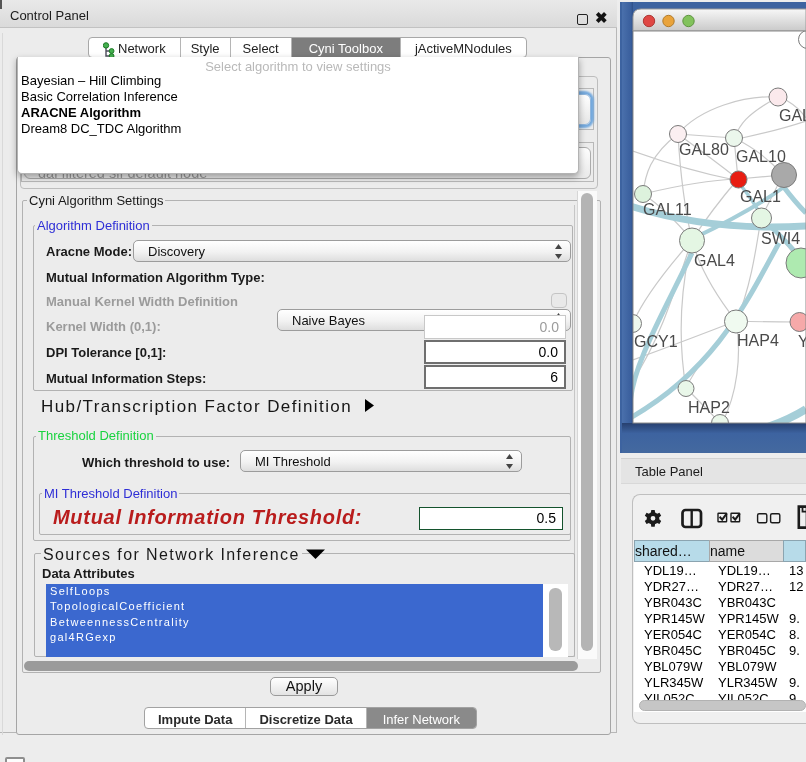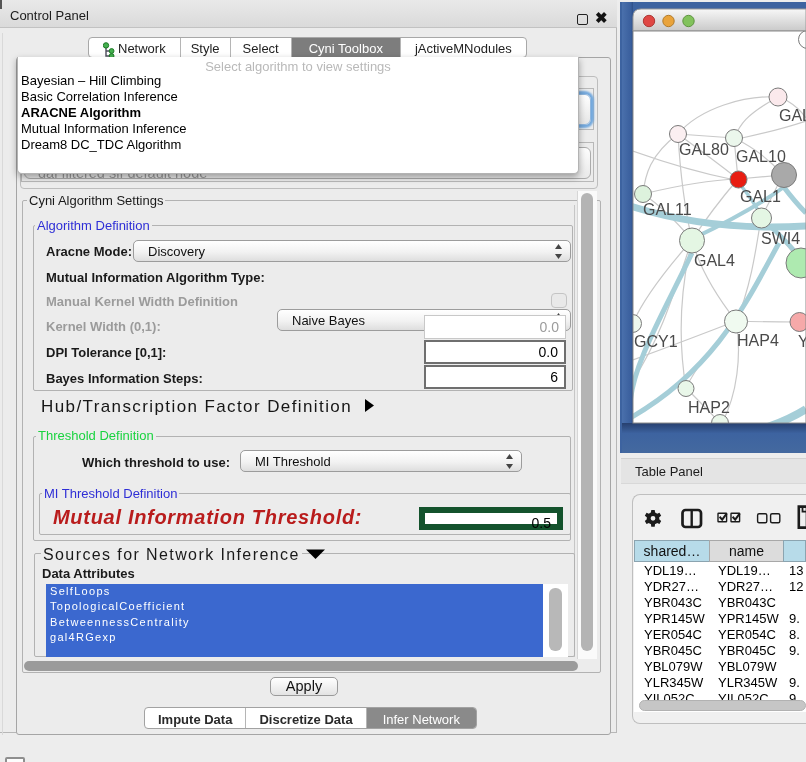--- a/index.html
+++ b/index.html
@@ -99,21 +99,21 @@
 #miniicon { left:5px; top:757px; width:20px; height:12px; background:#fdfdfd; border:2.5px solid #8f8f8f; border-radius:2px; }
 
 
 #tphead { left:621px; top:458px; width:185px; height:26px; background:#e4e4e4;
   border-top:1px solid #d2d2d2; border-bottom:1px solid #d8d8d8; }
 #tphead .t { position:absolute; left:14px; top:5px; font-size:13px; color:#1c1c1c; }
 #twin { left:632px; top:494px; width:174px; height:230px; background:#f0f0f0;
   border:1px solid #bfbfbf; border-radius:8px 0 0 8px; border-right:none; }
 #tcells { left:634px; top:540px; width:172px; height:172px; background:#fff; }
 .hcell { position:absolute; top:540px; height:22px; background:#b7dbe9;
-  border:1px solid #8ba4b0; font-size:14px; color:#111; text-align:center; line-height:20px; }
+  border:1px solid #8ba4b0; font-size:14px; color:#111; line-height:20px; }
 .trow { position:absolute; height:16px; line-height:16px; color:#000; white-space:nowrap; font-size:13px; }
 #tsbthumb { left:639px; top:700px; width:167px; height:11px; background:#c6c6c6;
   border:1px solid #b2b2b2; border-radius:6px; }
 </style>
 </head>
 <body>
 <div id="page">
 
   <div id="cpwin" class="abs"></div>
   <div id="cptitle" class="abs">
@@ -166,42 +166,42 @@
         <path d="M4.5 0 L8 5 L1 5 Z" fill="#444"></path>
         <path d="M4.5 15 L8 10 L1 10 Z" fill="#444"></path>
       </svg>
   </div>
   <div class="abs blabel dis" style="left:46px; top:294px;">Manual Kernel Width Definition</div>
   <div class="abs" style="left:551px; top:293px; width:16px; height:15px; background:#e9e9e9; border:1px solid #c4c4c4; border-radius:4px;"></div>
   <div class="abs blabel dis" style="left:46px; top:319px;">Kernel Width (0,1):</div>
   <div class="tfield" style="left:424px; top:315px; width:142px; height:24px; border:1px solid #c8c8c8; color:#9c9c9c; line-height:22px;">0.0</div>
   <div class="abs blabel" style="left:46px; top:345px;">DPI Tolerance [0,1]:</div>
   <div class="tfield" style="left:424px; top:340px; width:142px; height:24px; border:2px solid #6f6f6f; color:#000; line-height:20px;">0.0</div>
-  <div class="abs blabel" style="left:46px; top:371px;">Bayes Information Steps:</div>
+  <div class="abs blabel" style="left:46px; top:371px;">Mutual Information Steps:</div>
   <div class="tfield" style="left:424px; top:365px; width:142px; height:24px; border:2px solid #6f6f6f; color:#000; line-height:20px;">6</div>
 
   <div class="abs" style="left:41px; top:397px; font-size:17px; letter-spacing:1.4px; color:#161616;">Hub/Transcription Factor Definition</div>
   <svg class="abs" style="left:363px; top:399px;" width="13" height="13" viewBox="0 0 11 13">
       <path d="M1 0 L10 6.5 L1 13 Z" fill="#000"></path>
     </svg>
 
   <div id="threshgroup" class="abs group"></div>
   <div id="threshlabel" class="glabel">Threshold Definition</div>
   <div class="abs blabel" style="left:82px; top:455px;">Which threshold to use:</div>
   <div class="abs macsel" style="left:240px; top:450px; width:282px; height:22px;">
     <span class="txt">MI Threshold</span>
     <svg class="updn" viewBox="0 0 9 15">
         <path d="M4.5 0 L8 5 L1 5 Z" fill="#444"></path>
         <path d="M4.5 15 L8 10 L1 10 Z" fill="#444"></path>
       </svg>
   </div>
   <div id="migroup" class="abs group"></div>
   <div id="milabel" class="glabel">MI Threshold Definition</div>
   <div class="abs" style="left:53px; top:506px; font-size:20px; font-weight:bold; letter-spacing:0.7px; color:#b91c1c;font-style:italic;">Mutual Information Threshold:</div>
-  <div class="tfield" style="left:419px; top:507px; width:144px; height:23px; border:6px solid #14532d; color:#000; line-height:21px;">0.5</div>
+  <div class="tfield" style="left:419px; top:507px; width:144px; height:23px; border:1px solid #14532d; color:#000; line-height:21px;">0.5</div>
 
   <div id="srcgroup" class="abs group"></div>
   <div id="srclabel" class="glabel" style="font-size:16px; letter-spacing:1.4px; line-height:16px;">Sources for Network Inference</div>
   <svg class="abs" style="left:306px; top:549px;" width="19" height="10" viewBox="0 0 19 10">
       <path d="M0 0.5 L19 0.5 L9.5 10 Z" fill="#000"></path>
     </svg>
   <div class="abs blabel" style="left:42px; top:566px;">Data Attributes</div>
   <div id="datalist" class="abs"></div>
   <div id="datasel" class="abs">
     <div>SelfLoops</div>
@@ -221,21 +221,20 @@
   </div>
   <div id="miniicon" class="abs"></div>
   <div class="abs" style="left:0; top:0; width:2px; height:9px; background:#555;"></div>
   <div class="abs" style="left:2px; top:33px; width:1px; height:702px; background:#d9d9d9;"></div>
 
   <div id="popup" class="abs">
     <div class="ph">Select algorithm to view settings</div>
     <div class="it">Bayesian – Hill Climbing</div>
     <div class="it">Basic Correlation Inference</div>
     <div class="it" style="font-weight:bold;">ARACNE Algorithm</div>
-    <div class="it">Mutual Information Inference</div>
     <div class="it">Dream8 DC_TDC Algorithm</div>
   </div>
 
   <svg class="abs" style="left:620px; top:0px;" width="186" height="456" viewBox="620 0 186 456">
     <rect x="620" y="2" width="186" height="451" fill="#3d63a0"></rect>
     <rect x="622" y="2" width="11" height="451" fill="url(#bluev)"></rect>
     <rect x="622" y="423" width="184" height="30" fill="url(#blueb)"></rect>
     <defs>
       <linearGradient id="bluev" x1="0" y1="0" x2="1" y2="0">
         <stop offset="0" stop-color="#4a70ac"></stop>

